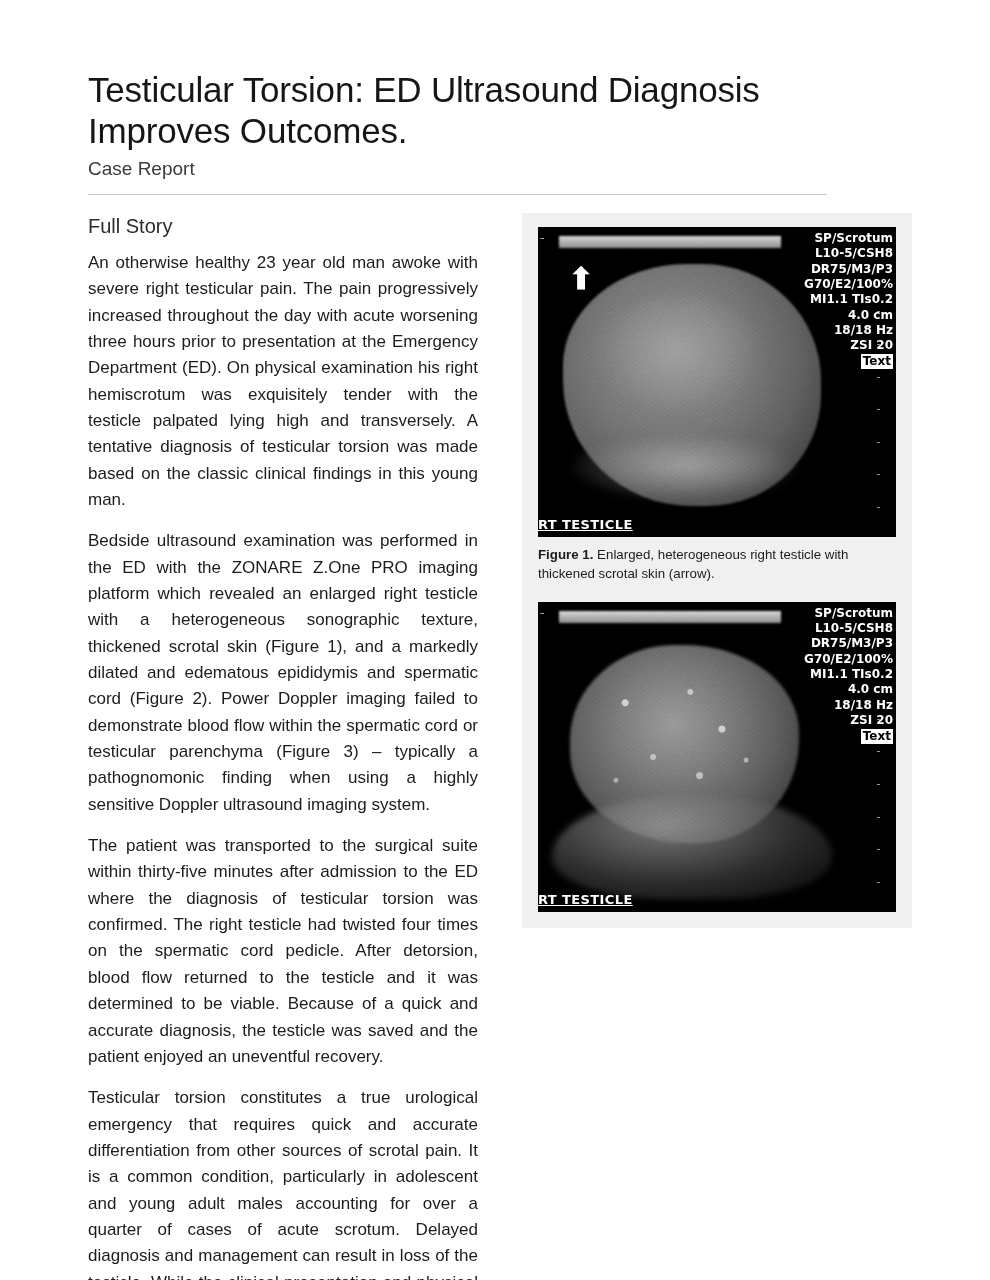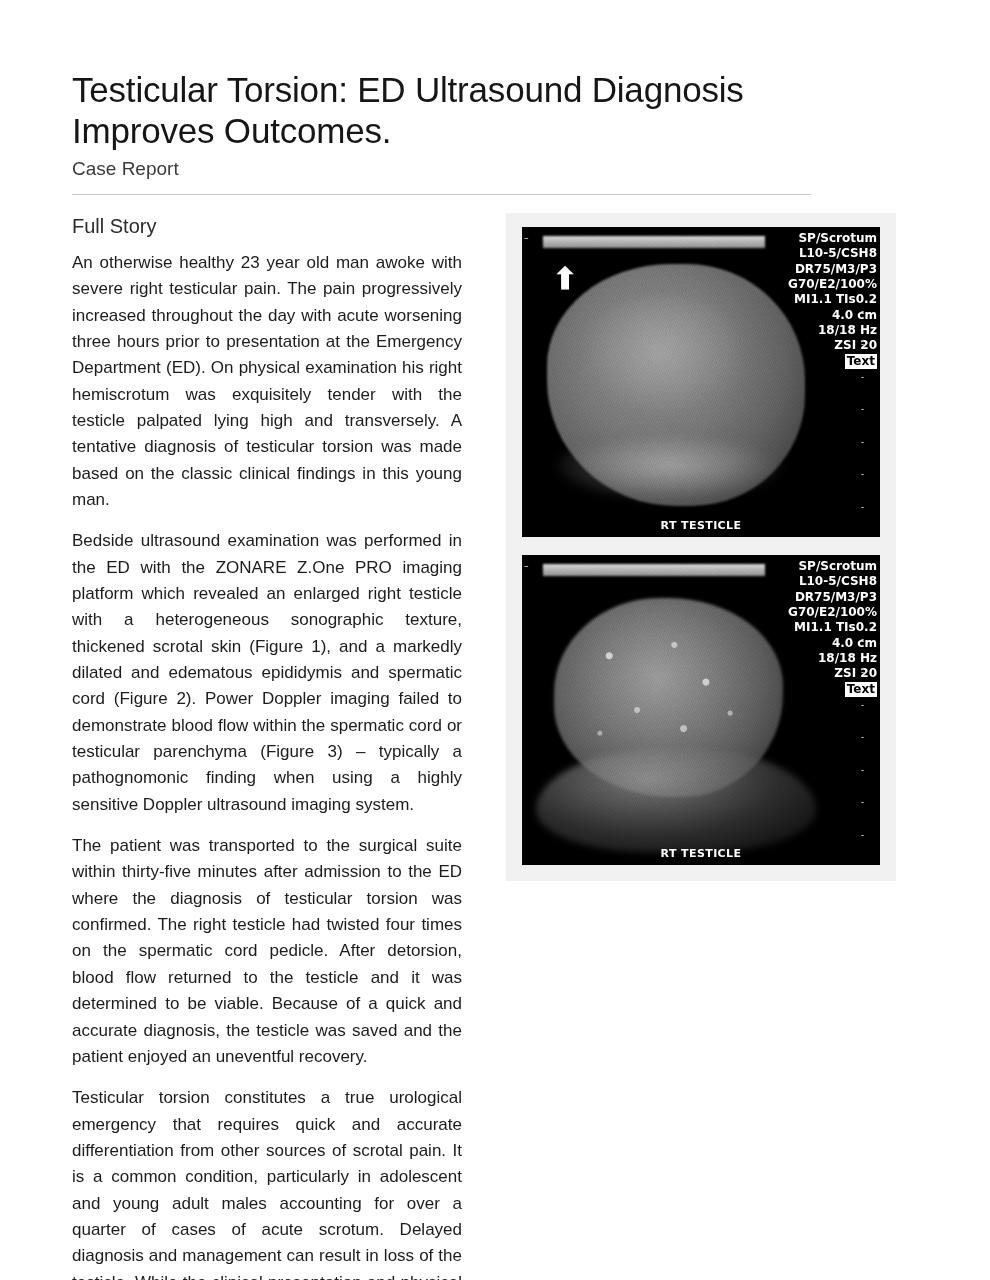--- a/index.html
+++ b/index.html
@@ -10,21 +10,21 @@
   body {
     width: 990px;
     height: 1280px;
     font-family: "Liberation Sans", sans-serif;
     color: #1a1a1a;
     position: relative;
     overflow: hidden;
   }
   .page {
     position: absolute;
-    left: 0; top: 0;
+    left: 16px; top: 0;
     width: 906px;
     height: 1280px;
     padding: 70px 95px 0 72px;
   }
 
   
   .doc-title {
     font-size: 35px;
     font-weight: 400;
     line-height: 1.17;
@@ -236,26 +236,26 @@
     justify-content: space-between;
     align-items: flex-end;
     color: #fff;
     font-size: 9px;
   }
   .depth-ticks span { display: block; line-height: 1; }
   .us-bottom-label {
     position: absolute;
     left: 0; right: 0;
     bottom: 5px;
-    text-align: center;
     color: #ffffff;
     font-family: "DejaVu Sans", sans-serif;
-    font-size: 11px;
+    font-size: 13px;
     font-weight: bold;
     letter-spacing: 0.4px;
+    text-decoration: underline;
   }
 
   .fig-caption {
     font-size: 13.3px;
     line-height: 1.42;
     color: #1c1c1c;
     margin-top: 9px;
   }
   .fig-caption b { font-weight: bold; }
 </style>
@@ -305,20 +305,21 @@
               <span>-</span>
               <span>-</span>
               <span>-</span>
               <span>-</span>
               <span>-</span>
               <span>-</span>
               <span>-</span>
             </div>
             <div class="us-bottom-label">RT TESTICLE</div>
           </div>
+          <figcaption class="fig-caption"><b>Figure 1.</b><span> Enlarged, heterogeneous right testicle with thickened scrotal skin (arrow).</span></figcaption>
         </figure>
 
         <figure class="figure">
           <div class="us-image fig2">
             <div class="us-bright-bar"></div>
             <div class="blob2"></div>
             <div class="blob2-speck"></div>
             <div class="blob2-lower"></div>
             <div class="grain"></div>
             <div class="us-left-marks">–</div>

